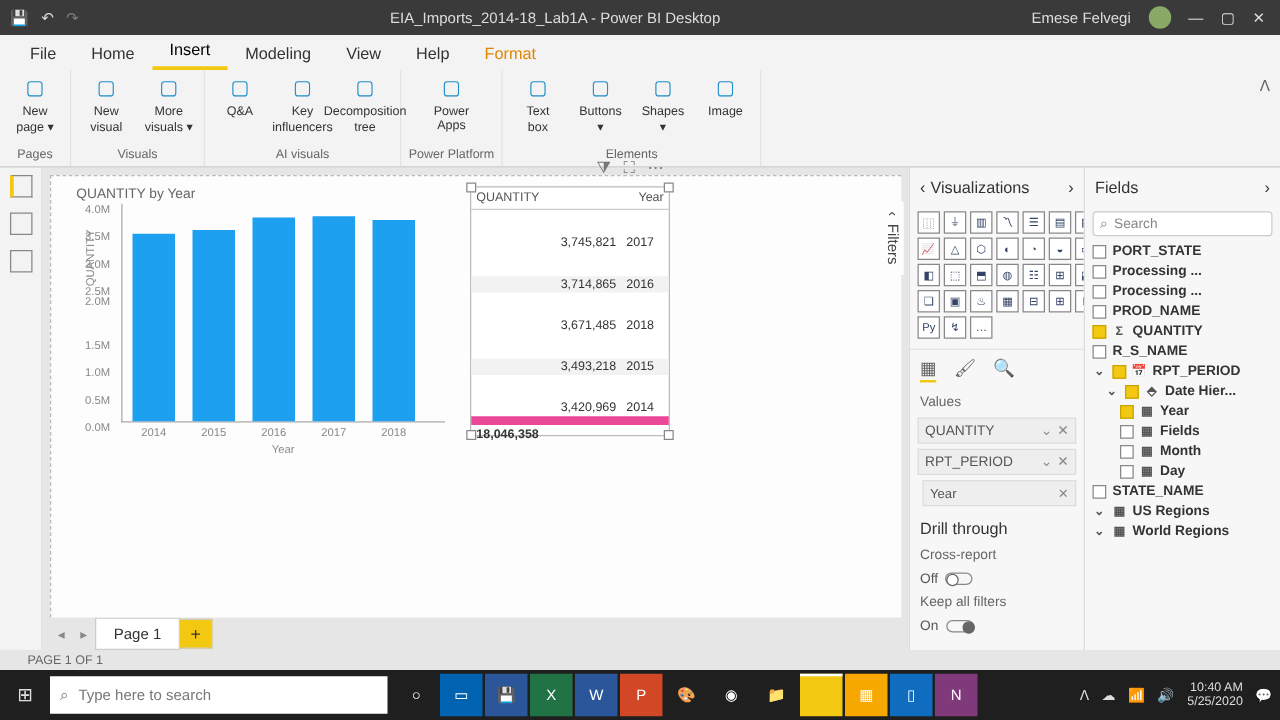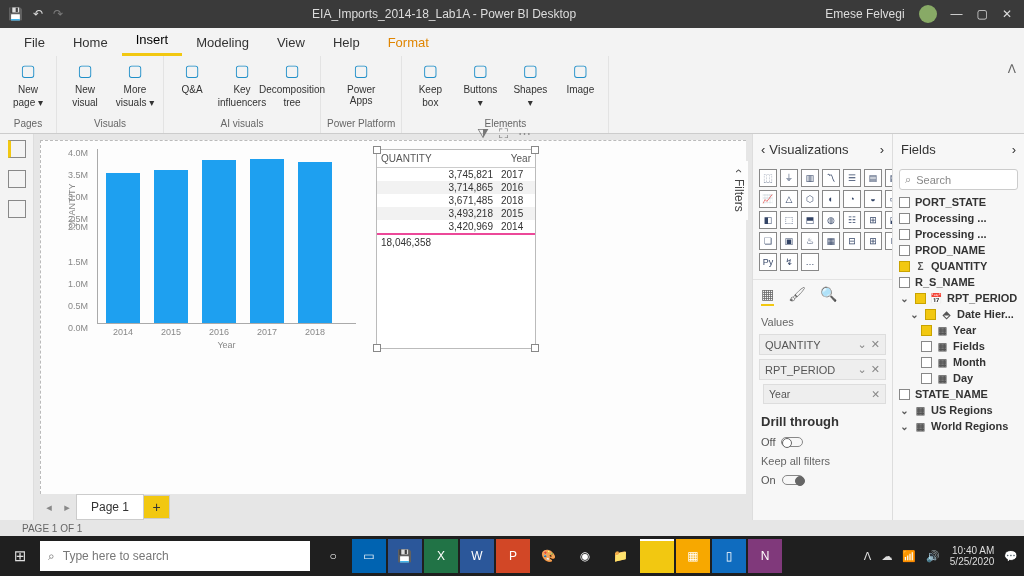--- a/index.html
+++ b/index.html
@@ -32,42 +32,42 @@
 .ytick { position:absolute; left:-30px; font-size:9px; color:#888; transform:translateY(50%);}
 .bar { position:absolute; bottom:0; width:34px; background:#1ea0f0;}
 .xlab { position:absolute; bottom:-14px; font-size:9px; color:#888; width:40px; text-align:center;}
 .axis-y-title { position:absolute; left:6px; top:80px; transform:rotate(-90deg); transform-origin:left top; font-size:9px; color:#888;}
 .axis-x-title { text-align:center; font-size:9px; color:#888; margin-top:16px; margin-left:36px;}
 .viz-table { position:absolute; left:335px; top:8px; width:160px; height:200px; border:1px solid #bbb; background:#fff;}
 .sel-handle { position:absolute; width:8px;height:8px;border:1px solid #888;background:#fff;}
 .tbl-toolbar { position:absolute; top:-24px; right:4px; display:flex; gap:10px; color:#777; font-size:13px;}
 .tbl-header { display:flex; font-size:10px; border-bottom:1px solid #ccc; padding:3px 4px; color:#555;}
 .tbl-header span:first-child{flex:1;}
-.tbl-row { display:flex; font-size:10px; padding:1px 4px;}
+.tbl-row { display:flex; font-size:10px; padding:1px 4px;margin-top:20px;}
 .tbl-row.alt { background:#f2f2f2;}
 .tbl-row span:first-child{flex:1; text-align:right; padding-right:8px;}
 .tbl-row span:last-child{width:30px;}
-.tbl-total { border-top:2px solid #ec4899; font-weight:normal; padding:2px 4px; font-size:10px;}
+.tbl-total { border-top:7px solid #ec4899; font-weight:bold; padding:2px 4px; font-size:10px;}
 .page-tabs { height:26px; display:flex; align-items:center; background:#e6e6e6; padding-left:6px; gap:0;}
 .pg-nav { width:18px; text-align:center; color:#888;}
 .page-tab { background:#fff; padding:5px 14px; font-size:12px; border:1px solid #ccc;}
 .add-page { width:26px;height:24px; background:#F2C811; color:#333; display:flex;align-items:center;justify-content:center; font-size:14px; border:1px solid #ccc; border-left:none;}
 .right-panes { display:flex; }
 .pane { width:140px; background:#f7f7f7; border-left:1px solid #ddd; display:flex; flex-direction:column; font-size:11px;}
-.pane.fields { width:132px;}
+.pane.fields { width:157px;}
 .pane-hdr { display:flex; align-items:center; justify-content:space-between; padding:8px 8px; font-size:13px; color:#333;}
 .viz-grid { display:grid; grid-template-columns:repeat(7,18px); gap:3px; padding:4px 6px 8px 6px;}
 .viz-cell { width:18px;height:18px;border:1px solid #888; background:#fff; display:flex; align-items:center; justify-content:center; font-size:9px; color:#346;}
 .viz-tools { display:flex; gap:14px; padding:6px 8px; border-top:1px solid #e3e3e3; color:#666; font-size:14px;}
 .viz-tools .act{ border-bottom:2px solid #F2C811; padding-bottom:2px;}
 .sec-lbl { padding:4px 8px; color:#666; font-size:11px;}
 .well { margin:2px 6px; background:#eee; border:1px solid #ddd; padding:3px 5px; display:flex; align-items:center; font-size:11px; color:#555;}
 .well .wx { margin-left:auto; display:flex; gap:4px; color:#888;}
 .well.sub { margin-left:10px; font-size:10.5px;}
-.drill-hdr { padding:8px 8px 4px 8px; font-size:13px; color:#333;font-weight:bold;}
+.drill-hdr { padding:8px 8px 4px 8px; font-size:13px; color:#333;}
 .toggle-row { padding:3px 8px; display:flex; align-items:center; font-size:11px; color:#555; gap:6px;}
 .toggle { width:22px;height:10px;border:1px solid #888;border-radius:6px;position:relative;}
 .toggle::after{content:"";position:absolute;width:8px;height:8px;border:1px solid #666;border-radius:50%;top:0;left:0;background:#fff;}
 .toggle.on::after{left:12px;background:#666;border-color:#666;}
 .search-box { margin:4px 6px; border:1px solid #ccc; border-radius:3px; padding:3px 5px; display:flex; align-items:center; gap:5px; color:#888; background:#fff;}
 .field-row { display:flex; align-items:center; padding:2px 6px; gap:5px; font-size:11px; color:#333; white-space:nowrap; overflow:hidden;font-weight:bold;}
 .chk { width:11px;height:11px;border:1px solid #888; background:#fff; flex-shrink:0;}
 .chk.on{ background:#F2C811; border-color:#c9a300;}
 .fld-ic { width:11px;height:11px; display:inline-flex; align-items:center; justify-content:center; font-size:10px; color:#555; flex-shrink:0;}
 .indent1{padding-left:16px;} .indent2{padding-left:28px;}
@@ -162,21 +162,21 @@
           <div>Power Apps</div>
           <div></div>
         </div>
       </div>
       <div class="grp-lbl">Power Platform</div>
     </div>
     <div class="ribbon-group">
       <div class="ribbon-btns">
         <div class="r-btn">
           <div class="ic">▢</div>
-          <div>Keep</div>
+          <div>Text</div>
           <div>box</div>
         </div>
         <div class="r-btn">
           <div class="ic">▢</div>
           <div>Buttons</div>
           <div>▾</div>
         </div>
         <div class="r-btn">
           <div class="ic">▢</div>
           <div>Shapes</div>
@@ -197,20 +197,21 @@
   <div class="left-rail">
     <div class="rail-ic" style="border-left:3px solid #F2C811"></div>
     <div class="rail-ic"></div>
     <div class="rail-ic"></div>
   </div>
 
   <div class="canvas">
     <div class="page-area">
 
       <div class="viz-chart">
+        <div class="chart-title">QUANTITY by Year</div>
         <span class="axis-y-title">QUANTITY</span>
         <div class="plot" id="plot">
             <div class="ytick" style="bottom: -5px;">0.0M</div>
             <div class="ytick" style="bottom: 16.875px;">0.5M</div>
             <div class="ytick" style="bottom: 38.75px;">1.0M</div>
             <div class="ytick" style="bottom: 60.625px;">1.5M</div>
             <div class="ytick" style="bottom: 96px;">2.0M</div>
             <div class="ytick" style="bottom: 104.375px;">2.5M</div>
             <div class="ytick" style="bottom: 126.25px;">3.0M</div>
             <div class="ytick" style="bottom: 148.125px;">3.5M</div>
@@ -341,20 +342,21 @@
             <span>✕</span>
           </span>
       </div>
       <div class="well sub">
         <span>Year</span>
         <span class="wx">
             <span>✕</span>
           </span>
       </div>
       <div class="drill-hdr">Drill through</div>
+      <div class="sec-lbl">Cross-report</div>
       <div class="toggle-row">
         <span>Off</span>
         <span class="toggle"></span>
       </div>
       <div class="sec-lbl">Keep all filters</div>
       <div class="toggle-row">
         <span>On</span>
         <span class="toggle on"></span>
       </div>
     </div>

